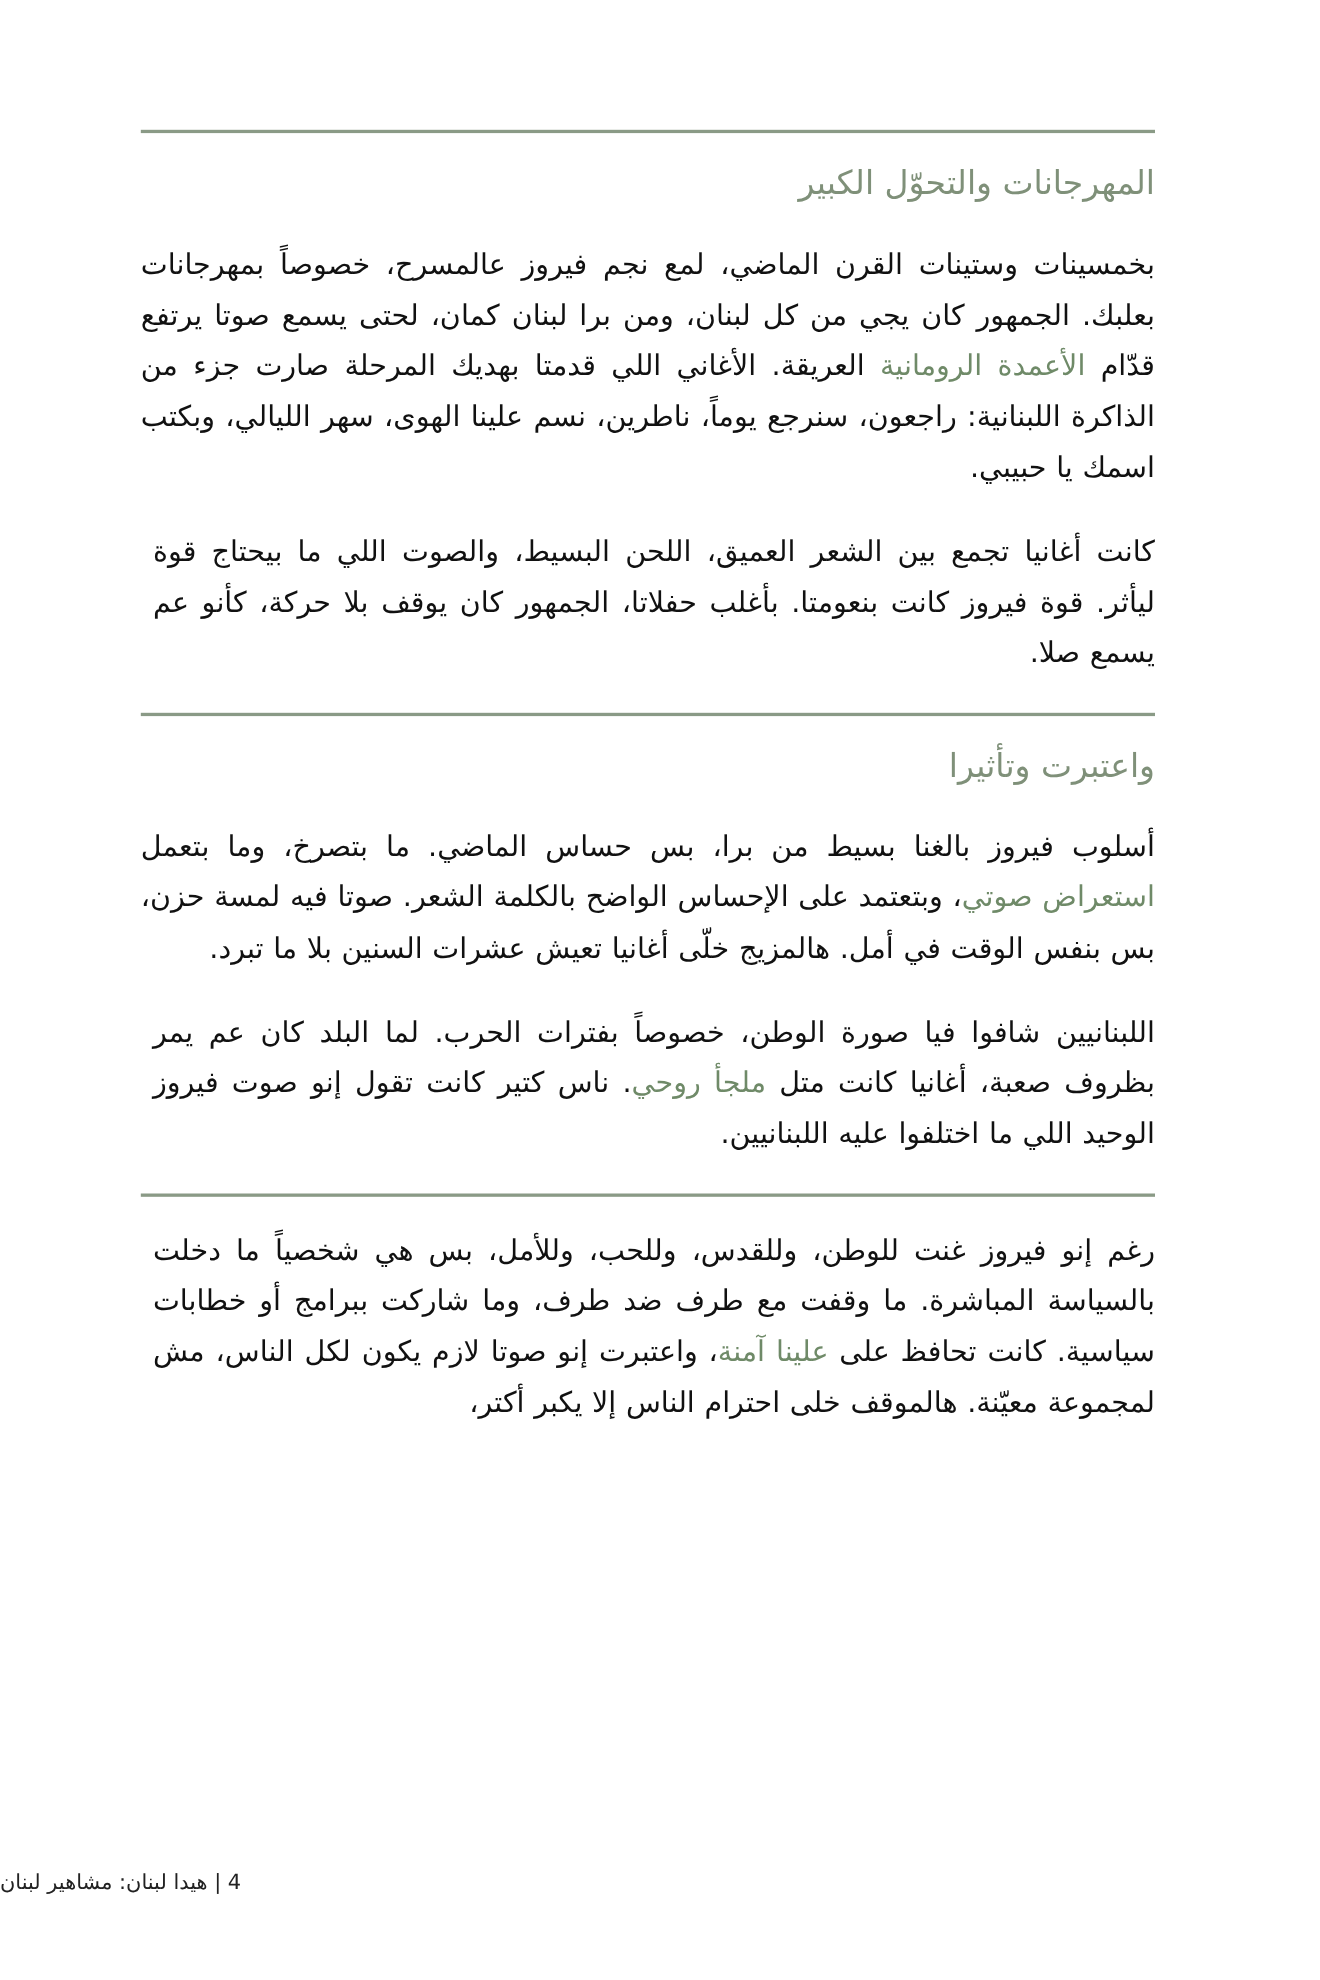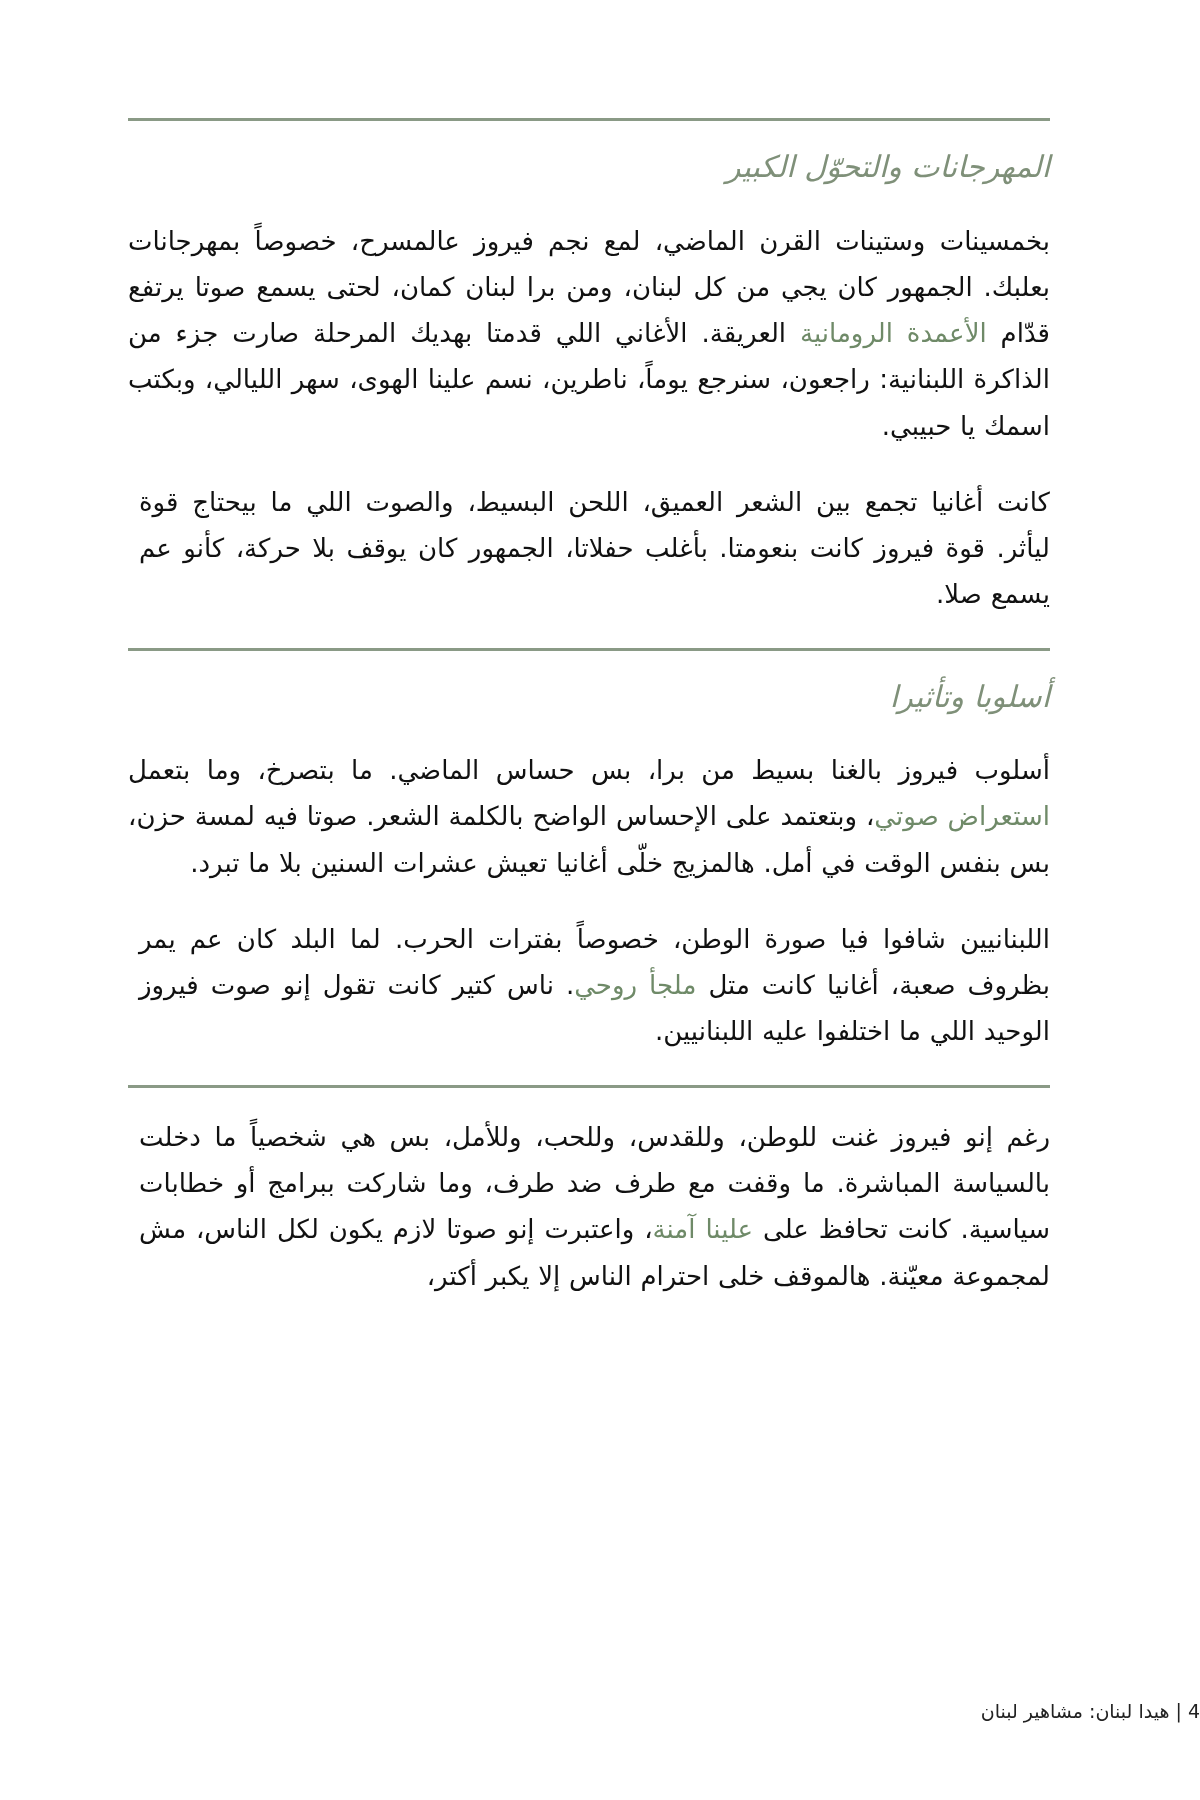--- a/index.html
+++ b/index.html
@@ -37,21 +37,20 @@
   h2.heading {
     font-family: "DejaVu Sans", "Liberation Sans", sans-serif;
     font-size: 30px;
     font-weight: 400;
     color: #7f9079;
     margin: 0 0 30px 0;
     text-align: right;
     direction: rtl;
     line-height: 1.35;
     letter-spacing: 0;
-    font-style: italic;
   }
   p.para {
     font-size: 26px;
     line-height: 1.78;
     color: #111111;
     margin: 0 0 30px 0;
     text-align: justify;
     text-align-last: right;
     direction: rtl;
     word-spacing: 0.5px;
@@ -61,21 +60,21 @@
     margin-left: 11px;
   }
   .hl {
     color: #6f8a68;
   }
   .footer {
     position: absolute;
     left: 0;
     right: 0;
     bottom: 78px;
-    text-align: right;
+    text-align: left;
     font-size: 19px;
     color: #222222;
     direction: rtl;
   }
   .sec-body { }
 </style>
 </head>
 <body>
 
 <div class="page">
@@ -83,21 +82,21 @@
       <div class="section">
         <hr class="rule">
         <h2 class="heading">المهرجانات والتحوّل الكبير</h2>
         <div class="sec-body">
           <p class="para"><span>بخمسينات وستينات القرن الماضي، لمع نجم فيروز عالمسرح، خصوصاً بمهرجانات بعلبك. الجمهور كان يجي من كل لبنان، ومن برا لبنان كمان، لحتى يسمع صوتا يرتفع قدّام </span><span class="hl">الأعمدة الرومانية</span><span> العريقة. الأغاني اللي قدمتا بهديك المرحلة صارت جزء من الذاكرة اللبنانية: راجعون، سنرجع يوماً، ناطرين، نسم علينا الهوى، سهر الليالي، وبكتب اسمك يا حبيبي.</span></p>
           <p class="para"><span>كانت أغانيا تجمع بين الشعر العميق، اللحن البسيط، والصوت اللي ما بيحتاج قوة ليأثر. قوة فيروز كانت بنعومتا. بأغلب حفلاتا، الجمهور كان يوقف بلا حركة، كأنو عم يسمع صلا.</span></p>
         </div>
       </div>
       <div class="section">
         <hr class="rule">
-        <h2 class="heading">أسلوبا وتأثيرا</h2>
+        <h2 class="heading">واعتبرت وتأثيرا</h2>
         <div class="sec-body">
           <p class="para"><span>أسلوب فيروز بالغنا بسيط من برا، بس حساس الماضي. ما بتصرخ، وما بتعمل </span><span class="hl">استعراض صوتي</span><span>، وبتعتمد على الإحساس الواضح بالكلمة الشعر. صوتا فيه لمسة حزن، بس بنفس الوقت في أمل. هالمزيج خلّى أغانيا تعيش عشرات السنين بلا ما تبرد.</span></p>
           <p class="para"><span>اللبنانيين شافوا فيا صورة الوطن، خصوصاً بفترات الحرب. لما البلد كان عم يمر بظروف صعبة، أغانيا كانت متل </span><span class="hl">ملجأ روحي</span><span>. ناس كتير كانت تقول إنو صوت فيروز الوحيد اللي ما اختلفوا عليه اللبنانيين.</span></p>
         </div>
       </div>
       <div class="section">
         <hr class="rule">
         <div class="sec-body">
           <p class="para"><span>رغم إنو فيروز غنت للوطن، وللقدس، وللحب، وللأمل، بس هي شخصياً ما دخلت بالسياسة المباشرة. ما وقفت مع طرف ضد طرف، وما شاركت ببرامج أو خطابات سياسية. كانت تحافظ على </span><span class="hl">علينا آمنة</span><span>، واعتبرت إنو صوتا لازم يكون لكل الناس، مش لمجموعة معيّنة. هالموقف خلى احترام الناس إلا يكبر أكتر،</span></p>
         </div>

